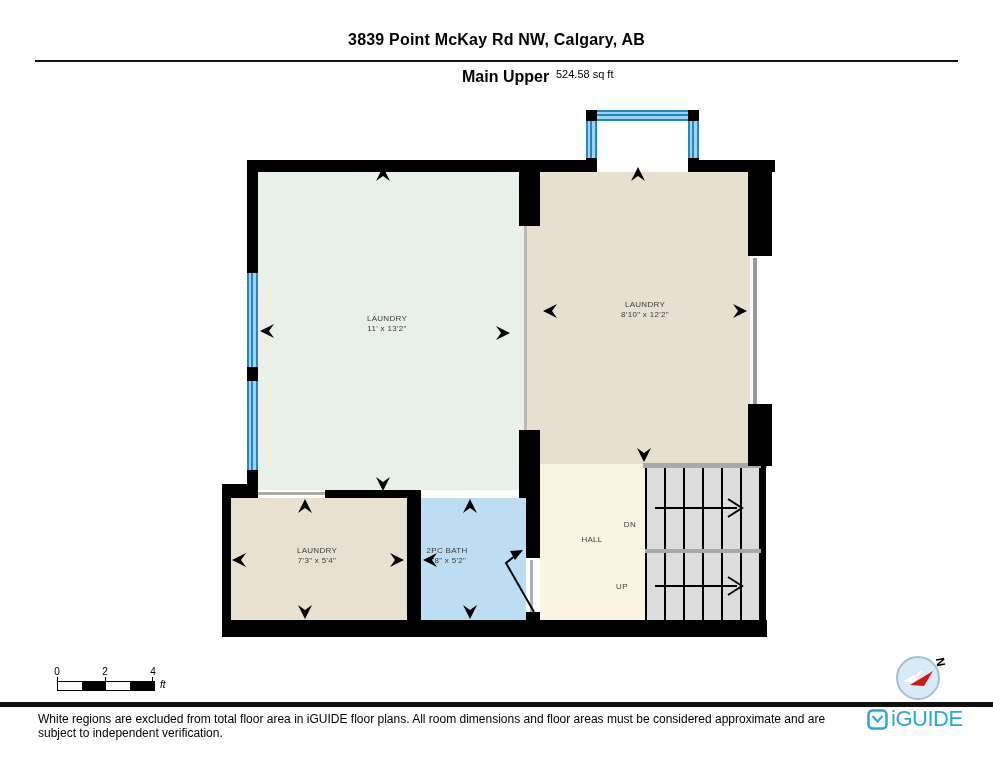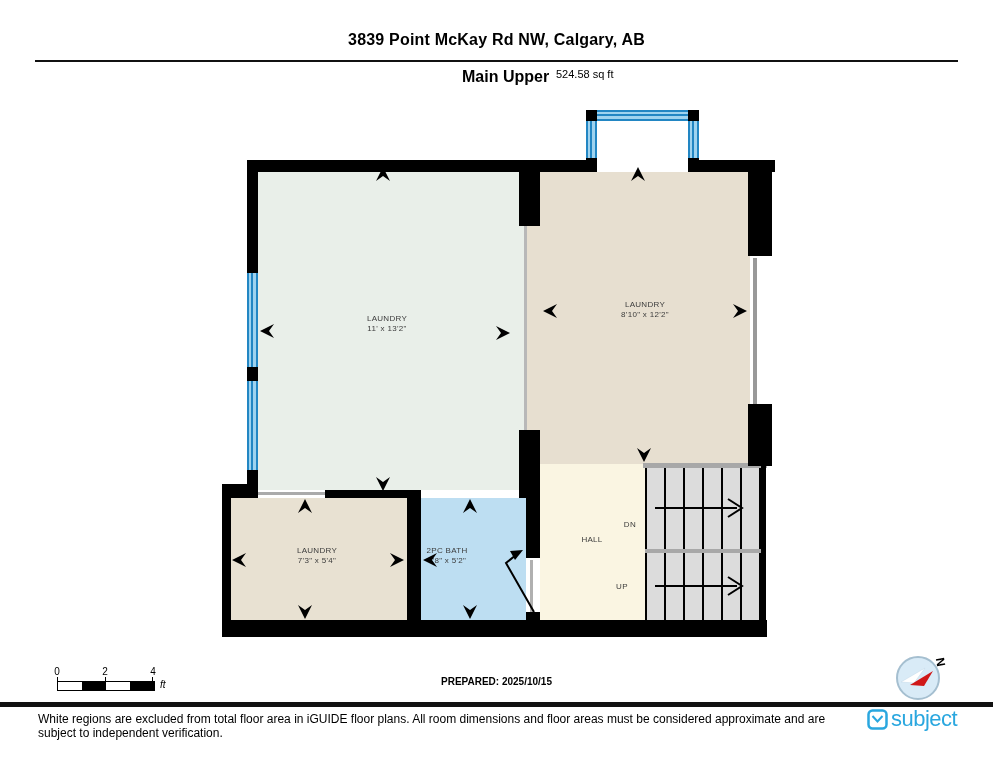--- a/index.html
+++ b/index.html
@@ -144,34 +144,33 @@
 
   <div class="scale-num" style="left:57px;top:666px;">0</div>
   <div class="scale-num" style="left:105px;top:666px;">2</div>
   <div class="scale-num" style="left:153px;top:666px;">4</div>
   <div class="scale-tick" style="left:57px;top:677px;"></div>
   <div class="scale-tick" style="left:105px;top:677px;"></div>
   <div class="scale-tick" style="left:152px;top:677px;"></div>
   <div class="scale-bar"></div>
   <div class="scale-unit">ft</div>
 
-  <div class="prepared">PREPARED: 2025/10/15</div>
 
   <div class="compass">
     <svg width="46" height="46" viewBox="0 0 46 46">
       <circle cx="23" cy="23" r="21" fill="#d9ebf7" stroke="#a5bfd0" stroke-width="2"></circle>
       <polygon points="6,27 30,13 19,28" fill="#ffffff" stroke="#c3d9e8" stroke-width="0.5"></polygon>
       <polygon points="15,30 38,16 29,31" fill="#d01818"></polygon>
     </svg>
   </div>
   <div class="north">N</div>
 
   <div class="bottom-bar"></div>
   <div class="disclaimer">White regions are excluded from total floor area in iGUIDE floor plans. All room dimensions and floor areas must be considered approximate and are subject to independent verification.</div>
   <div class="brand">
     <svg width="21" height="21" viewBox="0 0 21 21">
       <rect x="1.5" y="1.5" width="18" height="18" rx="4" fill="#ffffff" stroke="#2aa7df" stroke-width="2.5"></rect>
       <polyline points="5.5,7 10.5,12.5 15.5,7" fill="none" stroke="#2aa7df" stroke-width="2"></polyline>
     </svg>
-    <span class="brand-text">subject</span>
+    <span class="brand-text">iGUIDE</span>
   </div>
 
 </div>
 
 </body></html>

